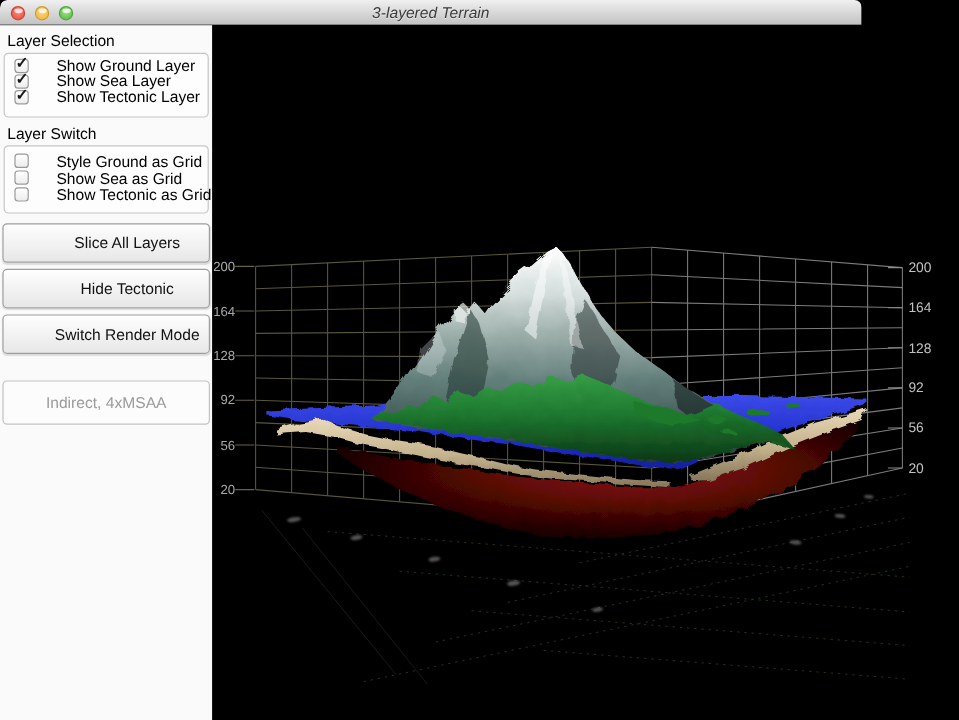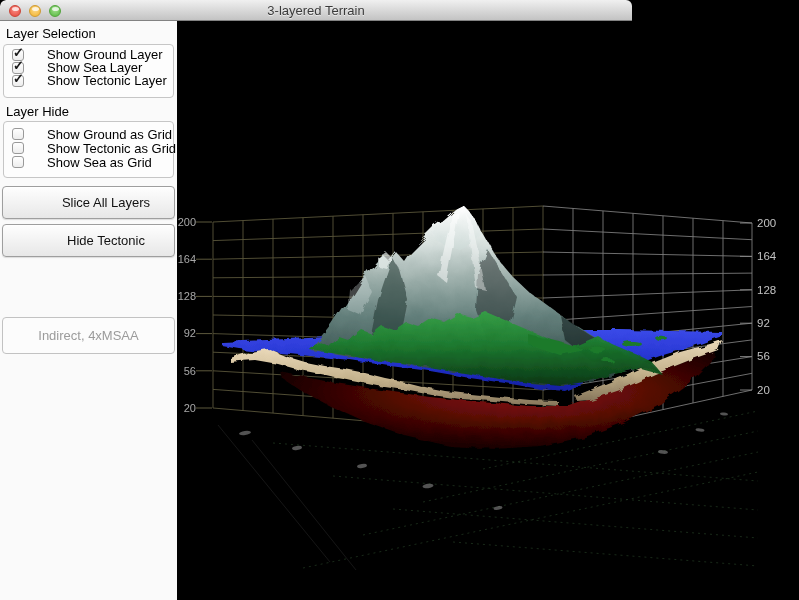--- a/index.html
+++ b/index.html
@@ -4,24 +4,25 @@
 <style>
   html,body{margin:0;padding:0;background:#000;}
   *{box-sizing:border-box;}
   .window{
     position:relative;width:799px;height:600px;overflow:hidden;
     font-family:"Liberation Sans",sans-serif;background:#000;
     border-radius:6px 6px 0 0;
   }
   
   .titlebar{
-    position:absolute;left:0;top:0;width:632px;height:21px;
+    position:absolute;left:0;top:0;width:718px;height:21px;
     background:linear-gradient(#f0f0f0,#c3c3c3);
     border-bottom:1px solid #828282;
     border-radius:6px 6px 0 0;
+    font-style:italic;
   }
   .title{
     position:absolute;left:0;right:0;top:3px;text-align:center;
     font-size:13px;color:#3a3a3a;text-shadow:0 1px 0 rgba(255,255,255,.6);
   }
   .tl{position:absolute;top:5px;width:12px;height:12px;border-radius:50%;}
   .tl::after{content:"";position:absolute;left:2px;top:1px;width:7px;height:4px;
     border-radius:50%;background:rgba(255,255,255,.75);}
   .tl-close{left:9px;background:radial-gradient(circle at 50% 40%,#f88d84,#ec5b50 70%);border:1px solid #ca4437;}
   .tl-min{left:29px;background:radial-gradient(circle at 50% 40%,#fbd88a,#f5bd45 70%);border:1px solid #cf9a32;}
@@ -96,45 +97,46 @@
         <span class="cblabel">Show Sea Layer</span>
       </div>
       <div class="cbrow">
         <span class="cbox">
             <span class="mark">✓</span>
           </span>
         <span class="cblabel">Show Tectonic Layer</span>
       </div>
     </div>
 
-    <div class="section-label" style="top:83px">Layer Hide</div>
+    <div class="section-label" style="top:83px">Layer Switch</div>
 
     <div class="groupbox" style="top:100px;height:57px;padding-top:5px">
       <div class="cbrow" style="height:14px">
         <span class="cbox">
             <span class="mark"></span>
           </span>
-        <span class="cblabel">Show Ground as Grid</span>
+        <span class="cblabel">Style Ground as Grid</span>
       </div>
       <div class="cbrow" style="height:14px">
         <span class="cbox">
             <span class="mark"></span>
           </span>
+        <span class="cblabel">Show Sea as Grid</span>
+      </div>
+      <div class="cbrow" style="height:14px">
+        <span class="cbox">
+            <span class="mark"></span>
+          </span>
         <span class="cblabel">Show Tectonic as Grid</span>
-      </div>
-      <div class="cbrow" style="height:14px">
-        <span class="cbox">
-            <span class="mark"></span>
-          </span>
-        <span class="cblabel">Show Sea as Grid</span>
       </div>
     </div>
 
     <div class="pushbtn" style="top:165px">Slice All Layers</div>
     <div class="pushbtn" style="top:203px">Hide Tectonic</div>
+    <div class="pushbtn" style="top:241px">Switch Render Mode</div>
     <div class="statusbox" style="top:280px">Indirect, 4xMSAA</div>
   </div>
 
   <div class="scene">
     <svg width="622" height="579" viewBox="177 21 622 579" xmlns="http://www.w3.org/2000/svg">
       <defs>
         <linearGradient id="rockGrad" x1="0" y1="0" x2="0" y2="1">
           <stop offset="0" stop-color="#ffffff"></stop>
           <stop offset="0.16" stop-color="#e4ebe9"></stop>
           <stop offset="0.38" stop-color="#a3b4b0"></stop>

